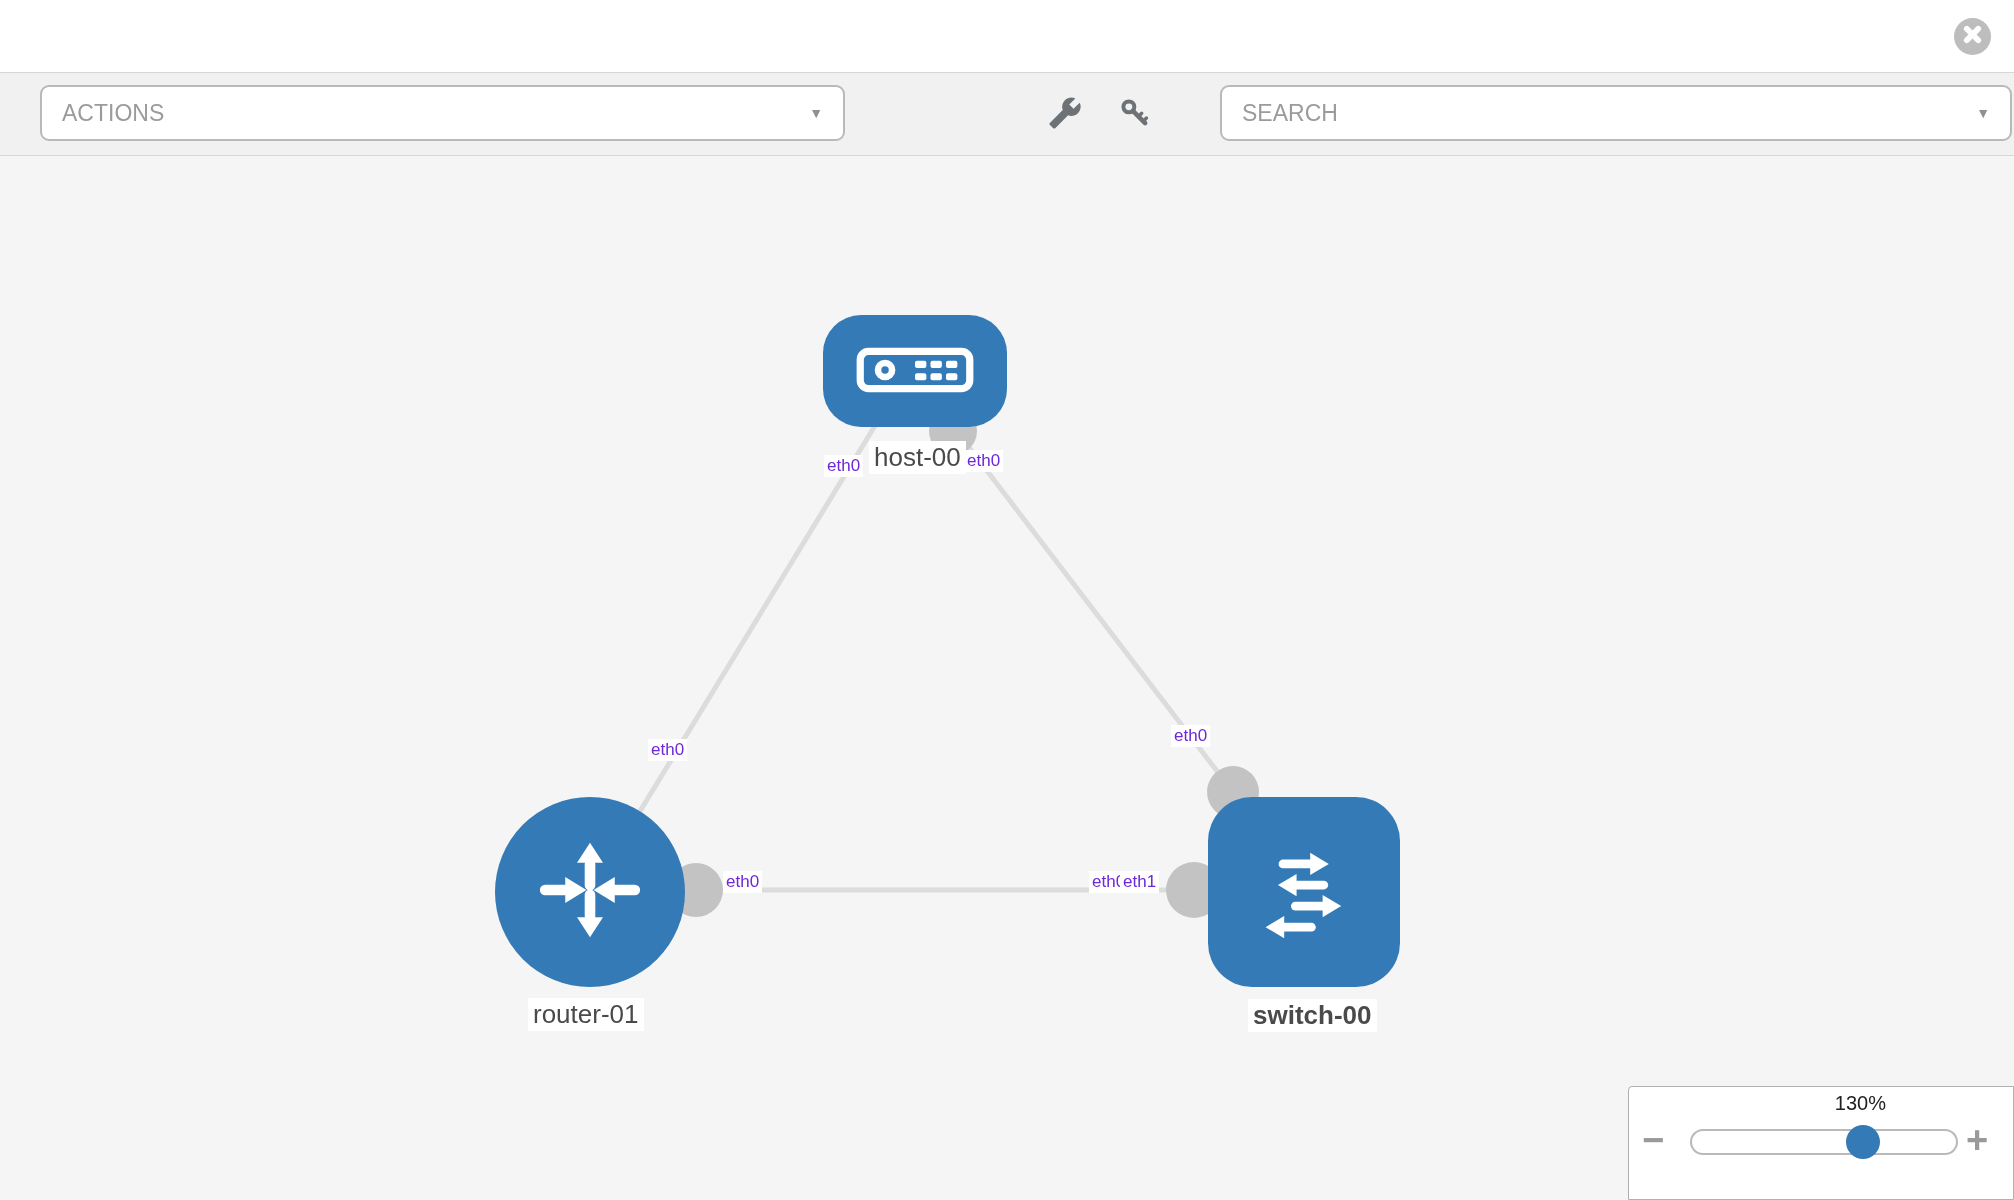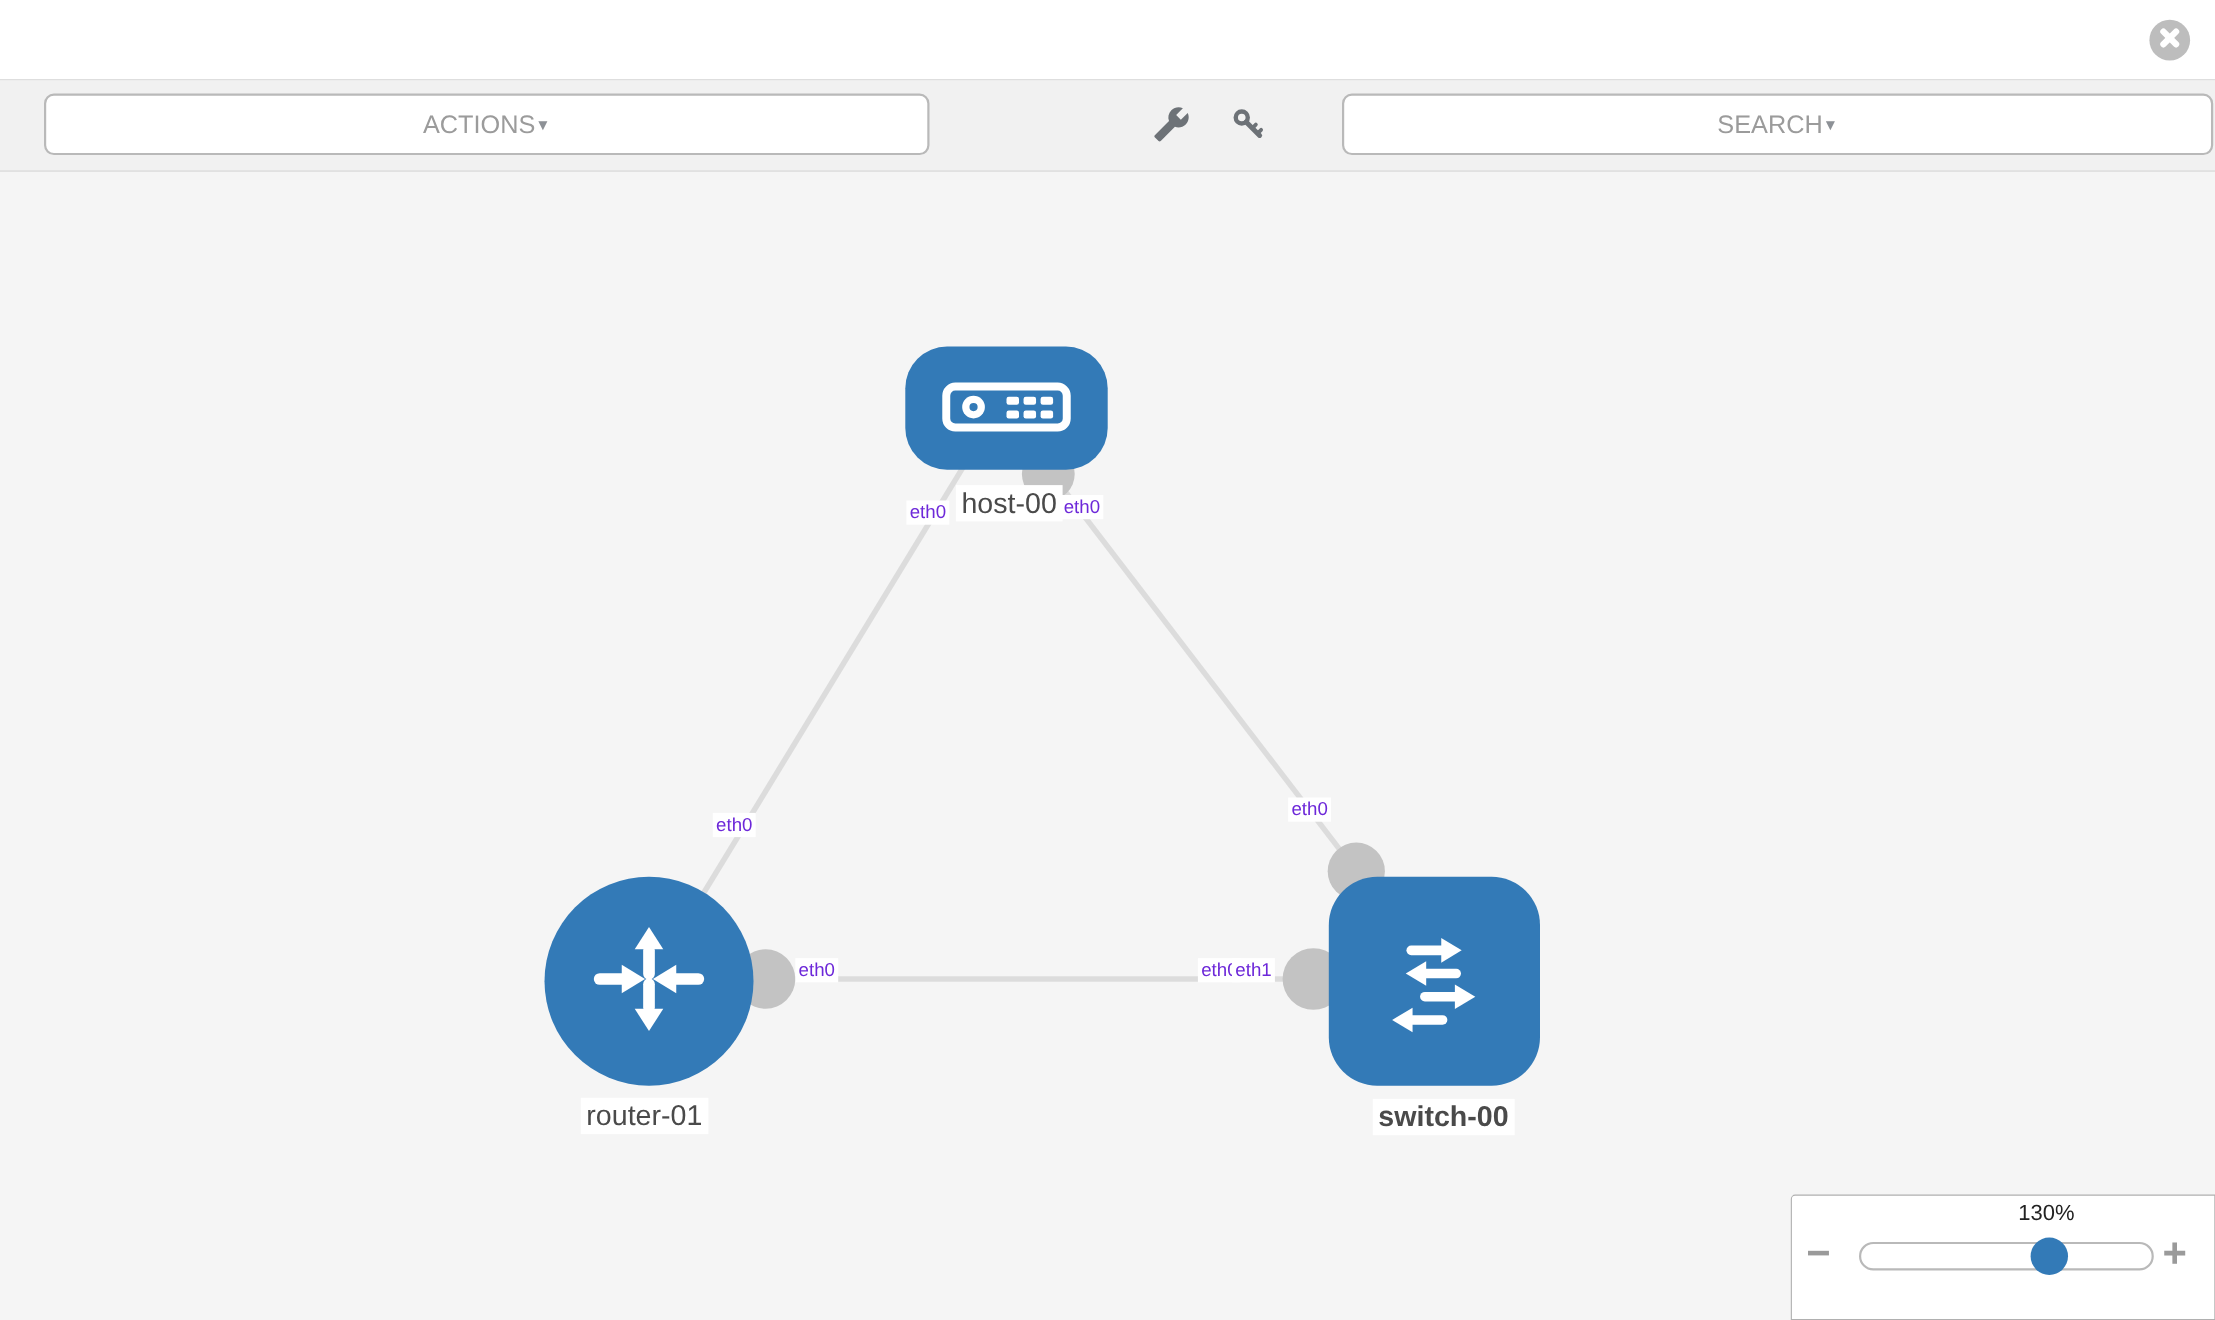--- a/index.html
+++ b/index.html
@@ -15,21 +15,21 @@
                 font-size:28px; font-weight:bold; color:#6e6e6e; letter-spacing:.2px; }
   .close-btn { position:absolute; right:23px; top:18px; width:37px; height:37px;
                border-radius:50%; background:#bdbdbd; display:flex;
                align-items:center; justify-content:center; cursor:pointer; }
 
   
   .toolbar { position:absolute; left:0; top:73px; width:2014px; height:82px;
              background:#f1f1f1; border-bottom:1px solid #d6d6d6; z-index:10; }
   .dropdown { position:absolute; top:12px; height:56px; background:#ffffff;
               border:2px solid #b9b9b9; border-radius:9px; box-sizing:border-box;
-              display:flex; align-items:center; justify-content:center;
+              display:flex; align-items:center; justify-content:space-between;
               padding:0 20px; cursor:pointer; }
   .actions-dd { left:40px;  width:805px; }
   .search-dd  { left:1186px; width:792px;margin-left:34px; }
   .dd-label { font-size:23px; color:#9b9b9b; }
   .dd-caret { font-size:14px; color:#8d9196; }
   .tool-icon { position:absolute; top:19px; width:46px; height:46px;
                display:flex; align-items:center; justify-content:center; cursor:pointer; }
   .wrench-btn { left:1042px; }
   .key-btn    { left:1112px; }
 

